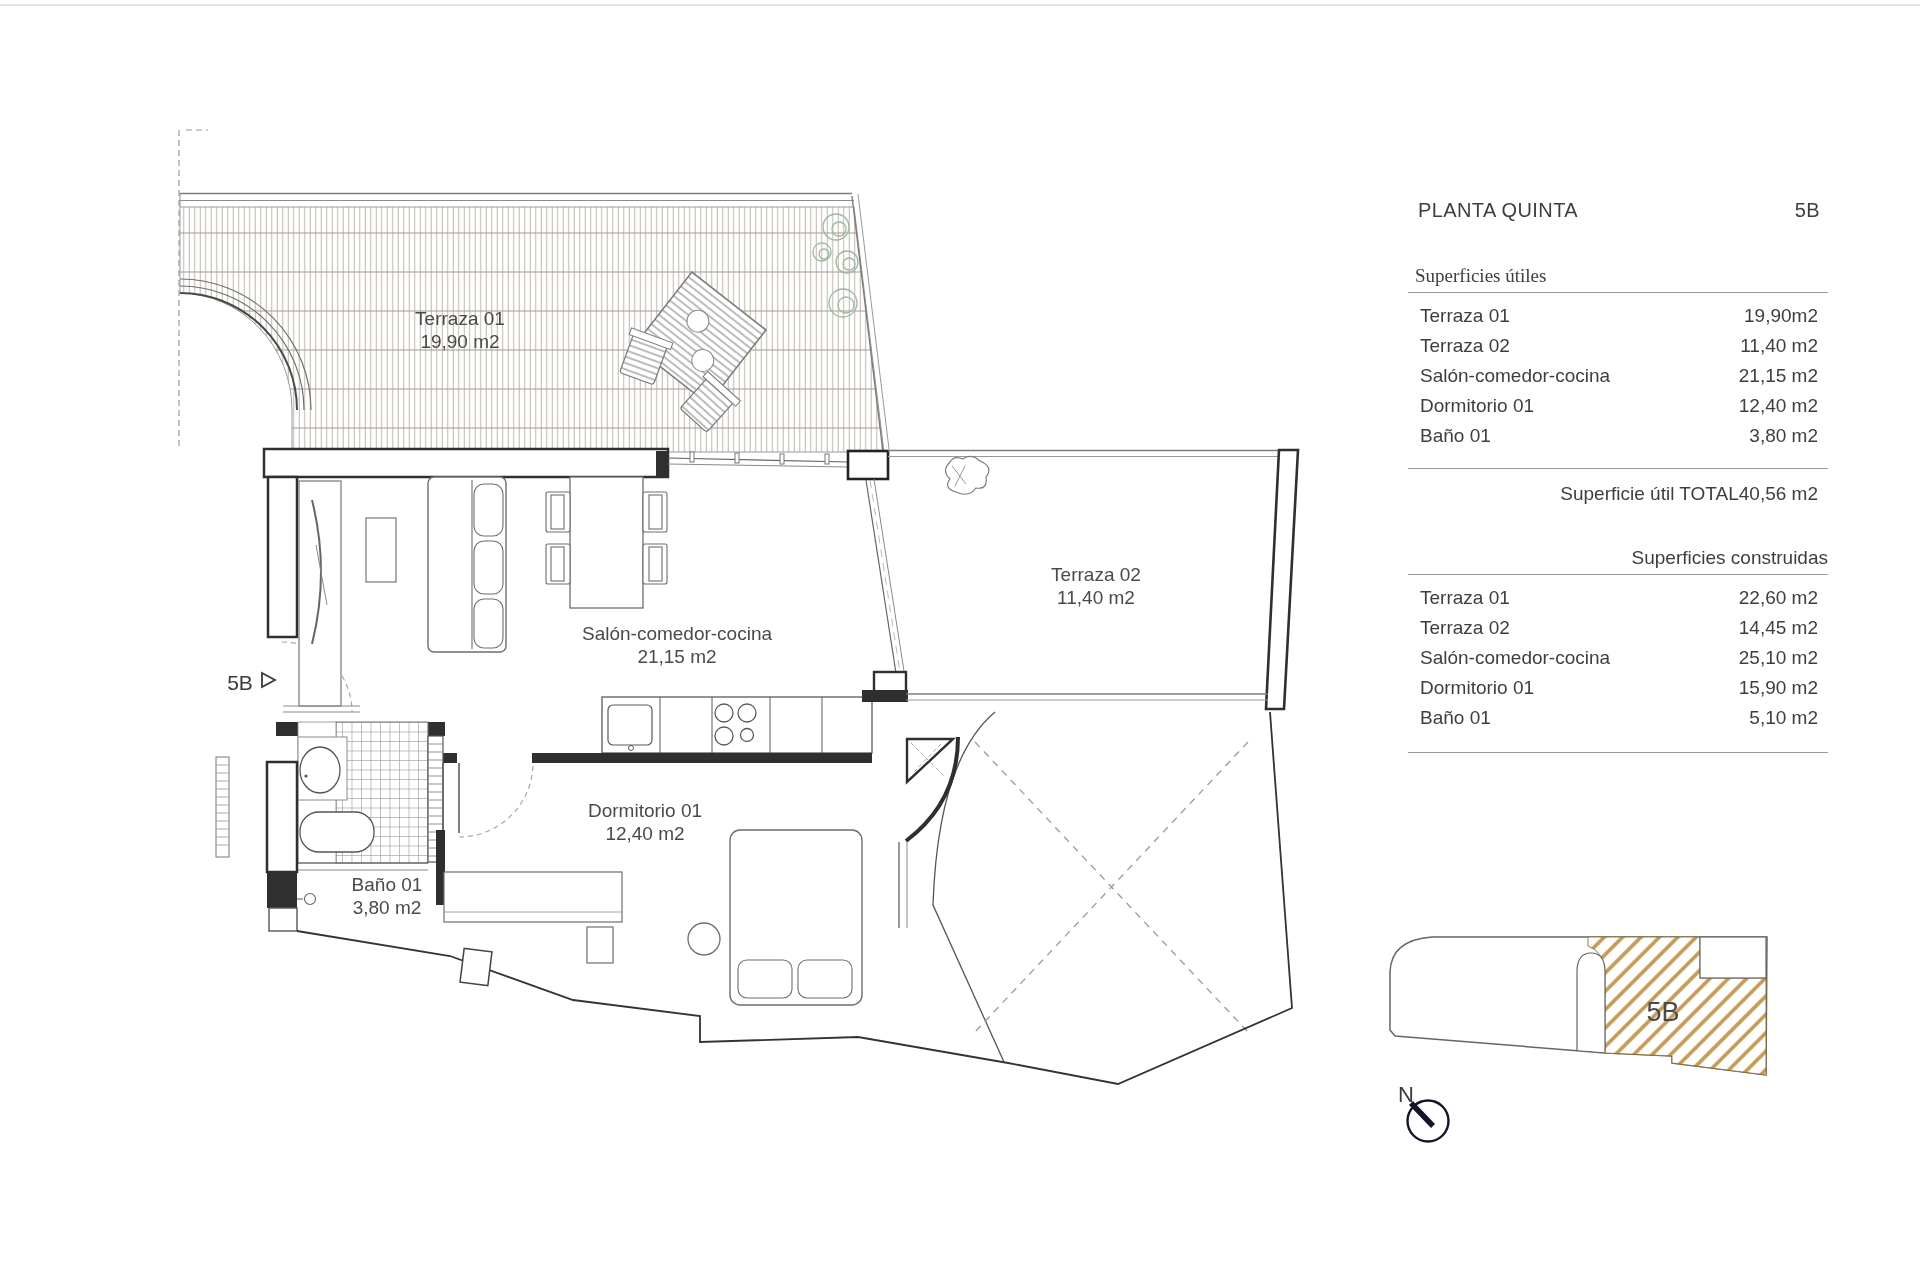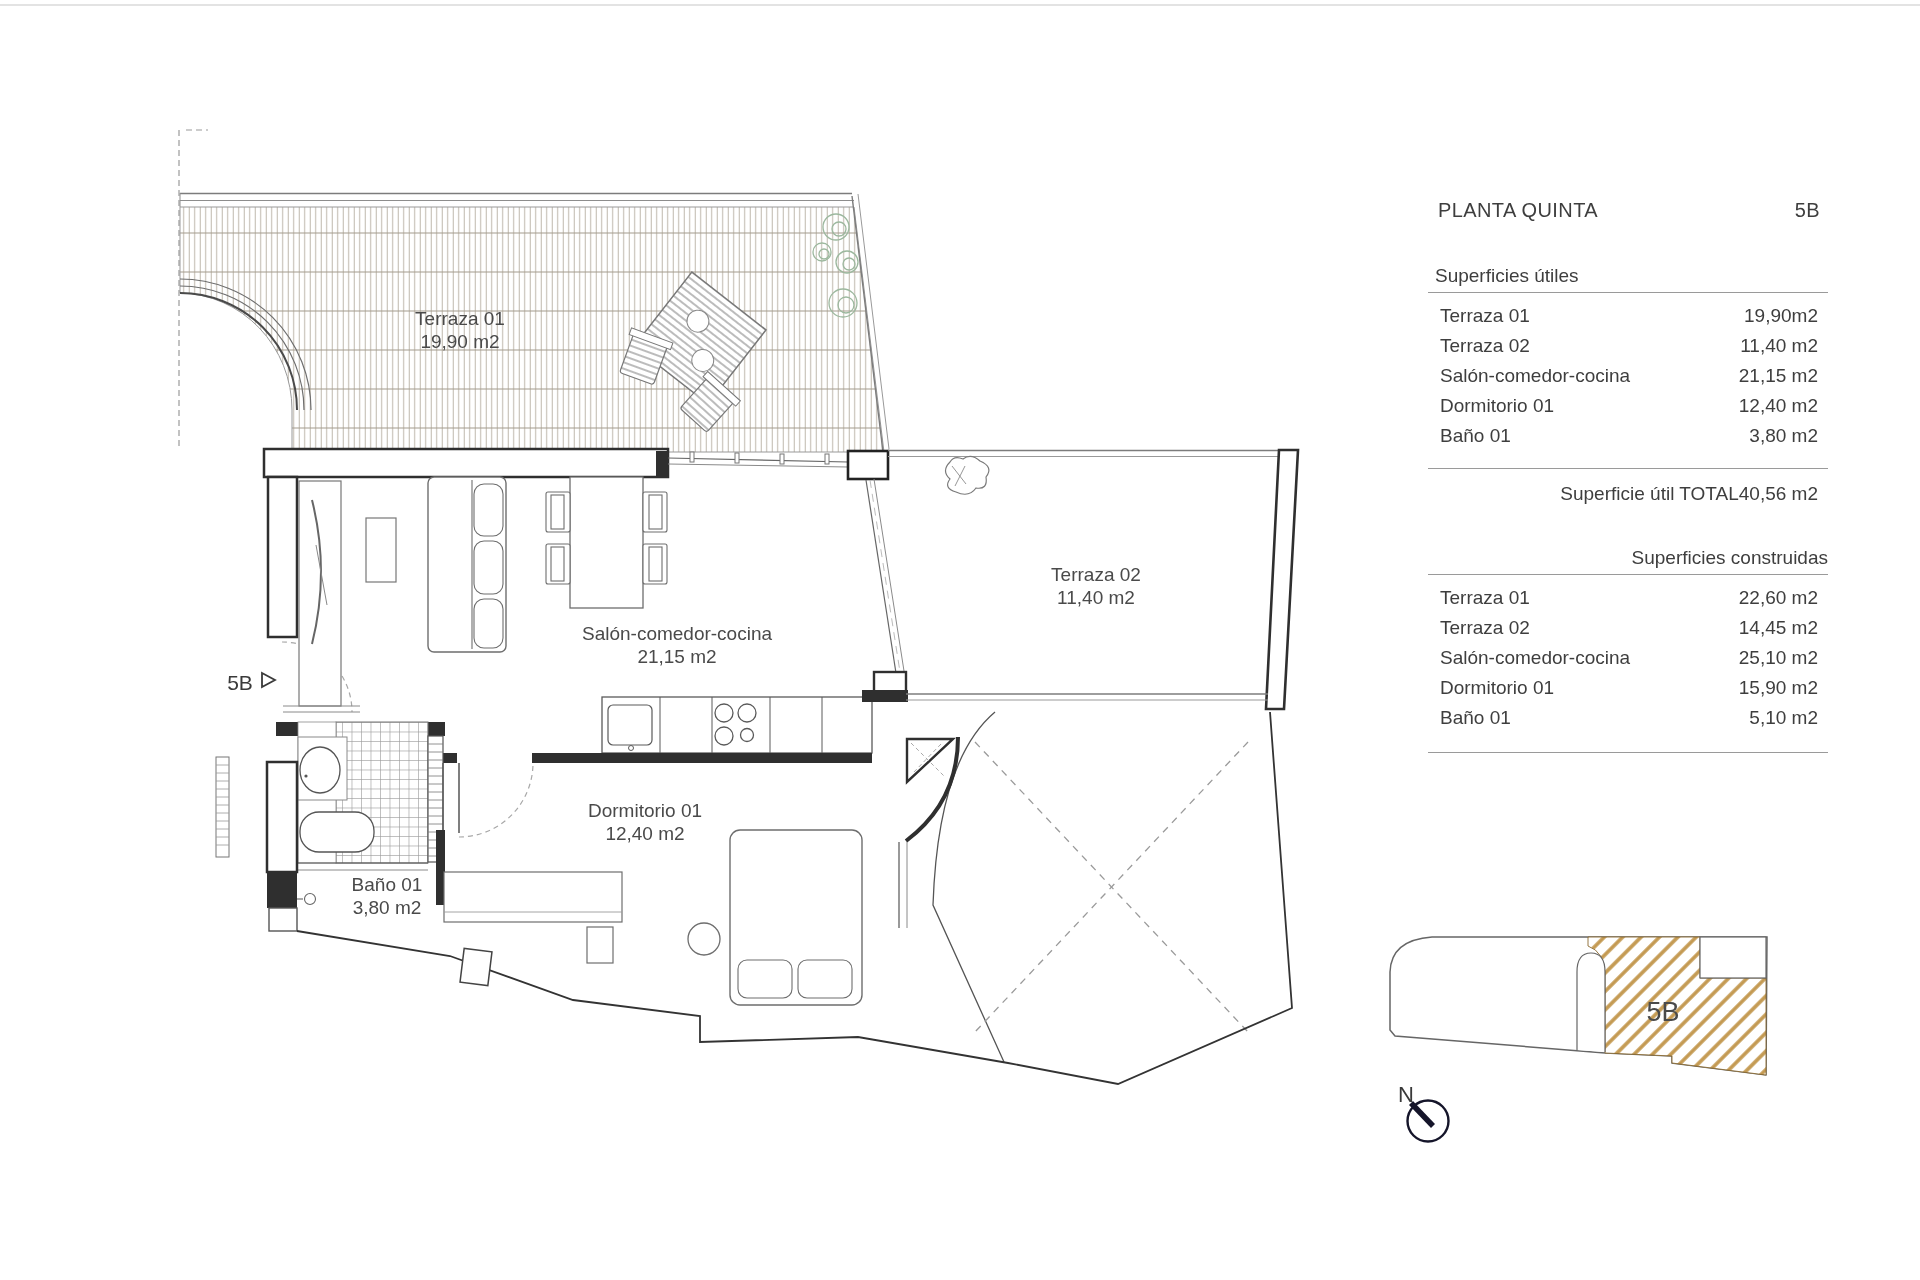--- a/index.html
+++ b/index.html
@@ -3,21 +3,21 @@
 <meta charset="utf-8">
 <style>
   html,body{margin:0;padding:0;background:#fff;}
   .page{position:relative;width:1920px;height:1280px;background:#ffffff;overflow:hidden;
         font-family:"Liberation Sans",sans-serif;color:#3f3f3f;}
   svg{position:absolute;left:0;top:0;}
   .room-label{position:absolute;transform:translate(-50%,-50%);text-align:center;
               font-size:19px;line-height:23px;color:#4a4a4a;white-space:nowrap;}
   
   .panel{position:absolute;left:1395px;top:198px;width:433px;height:600px;font-size:19px;line-height:24px;color:#3e3e3e;}
-  .p-abs{position:absolute;left:0;right:0;margin-left:20px;}
+  .p-abs{position:absolute;left:0;right:0;}
   .p-titlerow{top:0;display:flex;justify-content:space-between;padding-left:23px;padding-right:8px;font-size:20px;letter-spacing:.4px;}
   .p-sub{top:28px;padding-left:23px;}
   .p-h{padding-left:20px;}
   .p-line{border-top:1.5px solid #9a9a9a;height:0;left:13px;right:0;}
   .p-rows .prow{display:flex;justify-content:space-between;height:30px;padding-left:25px;padding-right:10px;}
   .p-total{display:flex;justify-content:flex-end;padding-left:3px;padding-right:10px;}
   .val{text-align:right;}
 </style>
 </head>
 <body>
@@ -284,21 +284,21 @@
     <div>Baño 01</div>
     <div>3,80 m2</div>
   </div>
 
   <div class="panel">
     <div class="p-abs p-titlerow">
       <span>PLANTA QUINTA</span>
       <span>5B</span>
     </div>
 
-    <div class="p-abs p-h" style="top:66px;">Superficies útiles</div>
+    <div class="p-abs p-h" style="top:66px;font-family:Liberation Serif, serif;">Superficies útiles</div>
     <div class="p-abs p-line" style="top:94px;"></div>
     <div class="p-abs p-rows" style="top:106px;">
       <div class="prow">
           <span>Terraza 01</span>
           <span class="val">19,90m2</span>
         </div>
       <div class="prow">
           <span>Terraza 02</span>
           <span class="val">11,40 m2</span>
         </div>

